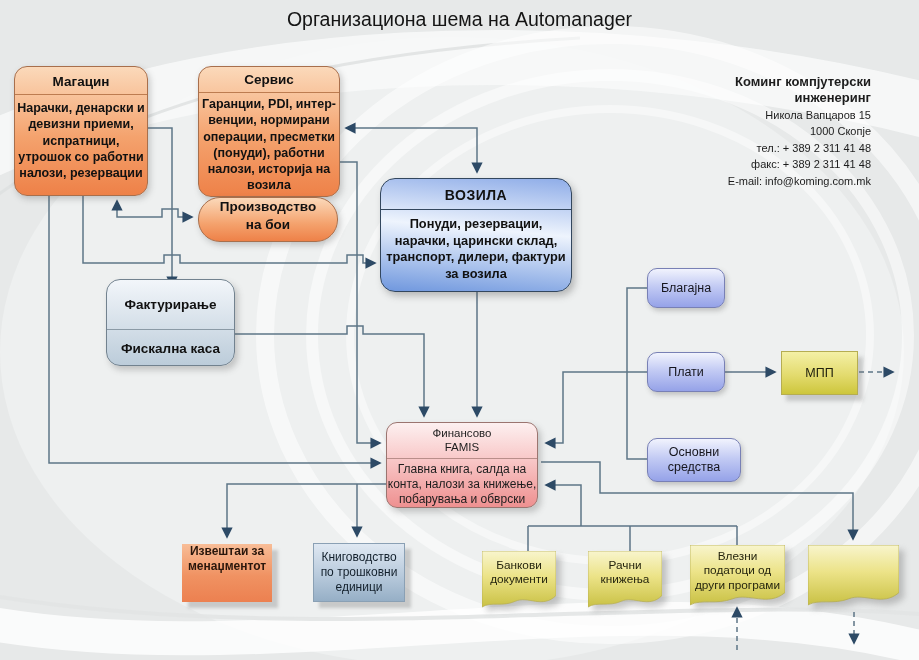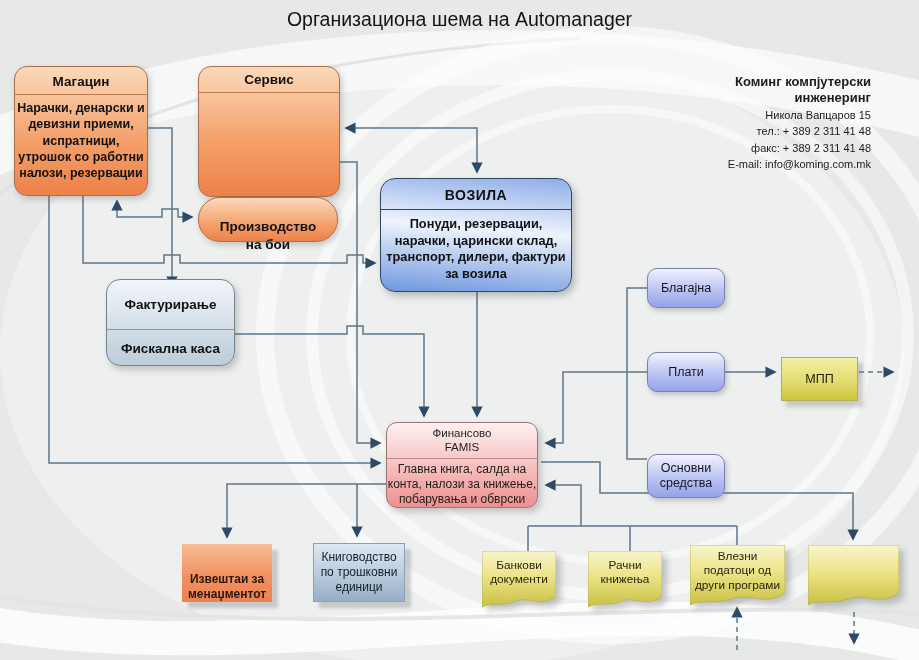--- a/index.html
+++ b/index.html
@@ -14,40 +14,40 @@
   #wires{z-index:2;}
   .node{position:absolute;z-index:3;box-sizing:border-box;text-align:center;color:#111;}
   .pre{white-space:pre-line;}
 
   
   .rbox{border-radius:13px;box-shadow:2px 3px 6px rgba(90,90,90,.30);}
   .orange{background:linear-gradient(180deg,#fbd9ba 0%,#f4a26d 55%,#ee8148 100%);border:1px solid #a86f4c;}
   .orange .t-title{font-weight:bold;font-size:13.5px;padding:7px 4px 5px;border-bottom:1px solid #bd7c50;}
   .orange .t-body{font-weight:bold;font-size:12.5px;line-height:1.3;padding:5px 2px 0;}
   .pill{border-radius:22px;background:linear-gradient(180deg,#fbd9ba 0%,#f4a26d 60%,#ee8148 100%);border:1px solid #a86f4c;box-shadow:2px 3px 6px rgba(90,90,90,.30);}
-  .pill .t-label{font-weight:bold;font-size:13.5px;line-height:1.3;padding-top:20px;}
+  .pill .t-label{font-weight:bold;font-size:13.5px;line-height:1.3;padding-top:0;}
 
   .bluebig{background:linear-gradient(185deg,#8fade8 0%,#eef4fd 45%,#6f97de 100%);border:1.5px solid #33475e;border-radius:15px;}
   .bluebig .t-title{font-weight:bold;font-size:14px;letter-spacing:.5px;padding:8px 0 6px;border-bottom:1.5px solid #33475e;}
   .bluebig .t-body{font-weight:bold;font-size:12.8px;line-height:1.3;padding-top:6px;}
 
   .grayblue{background:linear-gradient(180deg,#f2f6fa 0%,#d7e1ea 50%,#bcccda 100%);border:1px solid #72828f;border-radius:14px;}
   .grayblue .sec1{height:49px;border-bottom:1px solid #8b9aa6;display:flex;align-items:center;justify-content:center;font-weight:bold;font-size:13.5px;}
   .grayblue .sec2{height:36px;display:flex;align-items:center;justify-content:center;font-weight:bold;font-size:13.5px;}
 
   .pink{background:linear-gradient(180deg,#fdf0f0 0%,#f8c6c6 45%,#ee9090 100%);border:1px solid #9b7570;border-radius:11px;color:#1d1d1d;}
   .pink .t-title{font-size:11.5px;line-height:1.2;padding:4px 0 3px;border-bottom:1px solid #b98e8a;}
   .pink .t-body{font-size:12px;line-height:1.25;padding-top:3px;}
 
   .purple{background:linear-gradient(180deg,#f1f3fd 0%,#c3cbf4 45%,#95a2e8 100%);border:1px solid #7880b5;border-radius:10px;display:flex;align-items:center;justify-content:center;font-size:12.5px;color:#15151d;box-shadow:2px 3px 5px rgba(90,90,90,.30);}
   .purple .t-label{line-height:1.2;}
 
   .yellowrect{background:linear-gradient(180deg,#f4f0a6 0%,#e3db6e 55%,#cdc63c 100%);border:1px solid #b5ad52;display:flex;align-items:center;justify-content:center;font-size:12.5px;color:#20200d;box-shadow:5px 6px 4px rgba(125,125,125,.35);}
 
-  .rect-orange{background:linear-gradient(180deg,#f8bd97 0%,#f09262 55%,#ec8050 100%);display:flex;align-items:flex-end;justify-content:center;font-size:12px;font-weight:600;color:#2a170c;box-shadow:6px 6px 3px rgba(130,130,130,.35);}
+  .rect-orange{background:linear-gradient(180deg,#f8bd97 0%,#f09262 55%,#ec8050 100%);display:flex;align-items:flex-start;justify-content:center;font-size:12px;font-weight:600;color:#2a170c;box-shadow:6px 6px 3px rgba(130,130,130,.35);}
   .rect-blue{background:linear-gradient(180deg,#dfe8f2 0%,#b8cadc 55%,#96afc6 100%);border:1px solid #8aa0b4;display:flex;align-items:center;justify-content:center;font-size:12px;color:#13202c;box-shadow:6px 6px 3px rgba(130,130,130,.35);}
   .rect-orange .t-label,.rect-blue .t-label{line-height:1.25;}
 
   .doc{position:absolute;z-index:3;}
   .doc svg{position:absolute;left:0;top:0;filter:drop-shadow(5px 5px 3px rgba(120,120,120,.40));}
   .doc .doc-label{position:relative;z-index:1;text-align:center;font-size:11.8px;line-height:1.22;color:#26260f;padding-top:7px;}
 
   #title{position:absolute;left:0;top:8px;width:919px;text-align:center;font-size:19.5px;color:#141414;z-index:3;}
   #company{position:absolute;right:48px;top:74px;width:260px;text-align:right;z-index:3;color:#1c1c1c;}
   #company .cname{font-weight:bold;font-size:13px;line-height:1.25;}
@@ -106,36 +106,43 @@
     <path d="M737,526 V545"></path>
     <path d="M737,650 V608" stroke-dasharray="5,4" marker-end="url(#arr)"></path>
     <path d="M854,612 V643" stroke-dasharray="5,4" marker-end="url(#arr)"></path>
   </svg>
 
   <div id="title">Организациона шема на Automanager</div>
   <div id="company">
     <div class="cname pre">Коминг компјутерски
 инженеринг</div>
     <div class="cline">Никола Вапцаров 15</div>
+    <div class="cline">1000 Скопје</div>
     <div class="cline">тел.: + 389 2 311 41 48</div>
     <div class="cline">факс: + 389 2 311 41 48</div>
     <div class="cline">E-mail: info@koming.com.mk</div>
   </div>
 
   <div class="node rbox orange" style="left:14px;top:66px;width:134px;height:130px;">
     <div class="t-title">Магацин</div>
     <div class="t-body pre">Нарачки, денарски и
 девизни приеми,
 испратници,
 утрошок со работни
 налози, резервации</div>
   </div>
 
   <div class="node rbox orange" style="left:198px;top:66px;width:142px;height:131px;">
     <div class="t-title" style="padding-top:5px;">Сервис</div>
+    <div class="t-body pre" style="padding-top:3px;">Гаранции, PDI, интер-
+венции, нормирани
+операции, пресметки
+(понуди), работни
+налози, историја на
+возила</div>
   </div>
 
   <div class="node pill" style="left:198px;top:197px;width:140px;height:45px;">
     <div class="t-label pre">Производство
 на бои</div>
   </div>
 
   <div class="node bluebig" style="left:380px;top:178px;width:192px;height:114px;box-shadow:3px 4px 7px rgba(80,80,80,.35);">
     <div class="t-title">ВОЗИЛА</div>
     <div class="t-body pre">Понуди, резервации,
@@ -158,26 +165,26 @@
   </div>
 
   <div class="node purple" style="left:647px;top:268px;width:78px;height:40px;">
     <div class="t-label">Благајна</div>
   </div>
 
   <div class="node purple" style="left:647px;top:352px;width:78px;height:40px;">
     <div class="t-label">Плати</div>
   </div>
 
-  <div class="node purple" style="left:647px;top:438px;width:78px;height:44px;margin-top:16px;">
+  <div class="node purple" style="left:647px;top:438px;width:94px;height:44px;">
     <div class="t-label pre">Основни
 средства</div>
   </div>
 
-  <div class="node yellowrect" style="left:781px;top:351px;width:77px;height:44px;margin-top:6px;">
+  <div class="node yellowrect" style="left:781px;top:351px;width:77px;height:44px;">
     <div class="t-label">МПП</div>
   </div>
 
   <div class="node rect-orange" style="left:182px;top:544px;width:90px;height:58px;">
     <div class="t-label pre">Извештаи за
 менаџментот</div>
   </div>
 
   <div class="node rect-blue" style="left:313px;top:543px;width:92px;height:59px;">
     <div class="t-label pre">Книговодство

